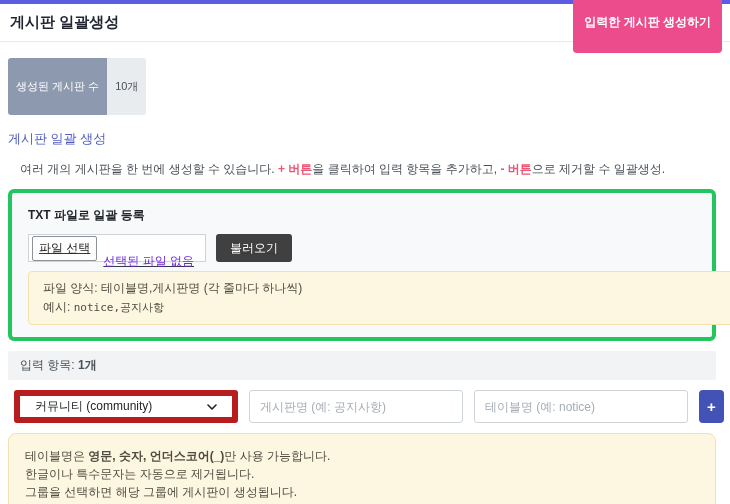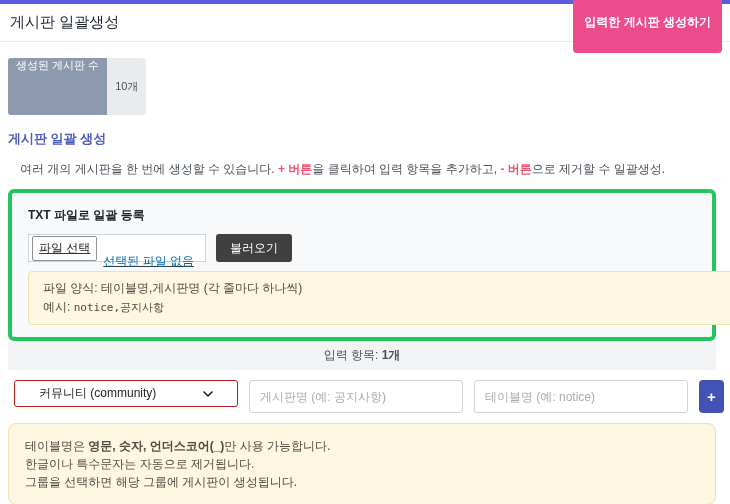--- a/index.html
+++ b/index.html
@@ -7,71 +7,71 @@
   body {
     width: 730px; height: 504px; overflow: hidden; position: relative;
     background: #ffffff; color: #343a40;
     font-family: "Liberation Sans", sans-serif; font-size: 12px;
   }
   .top-accent { height: 4px; background: #5b5ce2; }
   .page-header {
     height: 38px; display: flex; align-items: center; justify-content: space-between;
     padding: 0 8px 0 10px; border-bottom: 1px solid #e9ecef; background: #fff;
   }
-  .page-title { font-size: 15px; font-weight: normal; color: #1f2430; margin: 0; }
+  .page-title { font-size: 15px; font-weight: bold; color: #1f2430; margin: 0; }
   .create-btn {
     background: #ed4c8c; color: #fff; border: none; border-radius: 4px;
     font-family: inherit; font-size: 12px; font-weight: bold; padding: 22px 11px; cursor: pointer;
   }
   .content { padding: 16px 8px 0 8px; }
   .badge-group { display: inline-flex; }
   .badge-dark {
-    background: #8d99ae; color: #fff; font-size: 11px; padding: 0 8px;
+    background: #8d99ae; color: #fff; font-size: 11px; padding: 21px 8px;
     border-radius: 3px 0 0 3px;
   }
   .badge-light {
     background: #e9ecef; color: #495057; font-size: 11px; padding: 21px 8px;
     border-radius: 0 3px 3px 0;
   }
-  .section-heading { color: #4c5bc0; font-size: 13px; font-weight: bold; margin: 15px 0 0 0; }
+  .section-heading { color: #4c5bc0; font-size: 13px; font-weight: normal; margin: 15px 0 0 0; }
   .description { margin: 13px 0 0 12px; color: #495057; line-height: 16px; }
   .text-red { color: #ee5374; font-weight: bold; }
   .txt-box {
     margin-top: 12px; width: 708px; border: 4px solid #22c55e; background: #f8f9fa;
     border-radius: 6px; padding: 12px 16px; position: relative;
   }
   .txt-title { font-weight: bold; color: #212529; margin: 2px 0 10px 0; font-size: 12px; }
   .file-row { display: flex; align-items: center; gap: 10px; margin-bottom: 9px; text-decoration: underline; }
   .file-input {
     width: 178px; height: 28px; border: 1px solid #ced4da; background: #fff;
     display: flex; align-items: center; padding: 2px 3px; cursor: pointer;
   }
   .file-btn {
     border: 1px solid #8d9298; background: #fdfdfd; border-radius: 2px;
     padding: 3px 6px; margin-right: 6px; color: #222; white-space: nowrap;
   }
-  .file-status { color: #0369a1; white-space: nowrap; margin-top: 26px; }
+  .file-status { color: #6d28d9; white-space: nowrap; margin-top: 26px; }
   .load-btn {
     background: #404040; color: #fff; border: none; border-radius: 3px;
     height: 28px; padding: 0 14px; font-family: inherit; font-size: 12px; cursor: pointer;
   }
   .notice-yellow {
     background: #fdf6e0; border: 1px solid #f0e2ad; border-radius: 4px;
     padding: 7px 14px; line-height: 19px; color: #4f4b40;
   }
   .notice-yellow.bleed { width: 730px; }
   .mono { font-family: "DejaVu Sans Mono", monospace; font-size: 11px; }
   .count-bar {
-    width: 708px; background: #f1f3f5; border-radius: 2px;
-    padding: 6px 12px; color: #495057; text-align: center;
+    margin-top: 10px; width: 708px; background: #f1f3f5; border-radius: 2px;
+    padding: 6px 12px; color: #495057;
   }
   .input-row { margin: 10px 0 0 6px; width: 710px; display: flex; gap: 11px; }
   .select-box {
-    width: 224px; height: 27px; border: 1px solid #b91c1c; border-radius: 3px; background: #fff;
-    display: flex; align-items: center; justify-content: space-between; padding: 0 24px;
+    width: 224px; height: 33px; border: 6px solid #b91c1c; border-radius: 3px; background: #fff;
+    display: flex; align-items: center; justify-content: space-between; padding: 0 15px;
     color: #212529; cursor: pointer;
   }
   .chevron { width: 10px; height: 10px; flex: none; }
   .text-input {
     flex: 1; height: 33px; border: 1px solid #ced4da; border-radius: 3px;
     padding: 0 10px; font-family: inherit; font-size: 12px; color: #212529; background: #fff;
   }
   .text-input::placeholder { color: #a6adb5; }
   .add-btn {
     width: 25px; height: 33px; flex: none; background: #4353b5; color: #fff; border: none;

